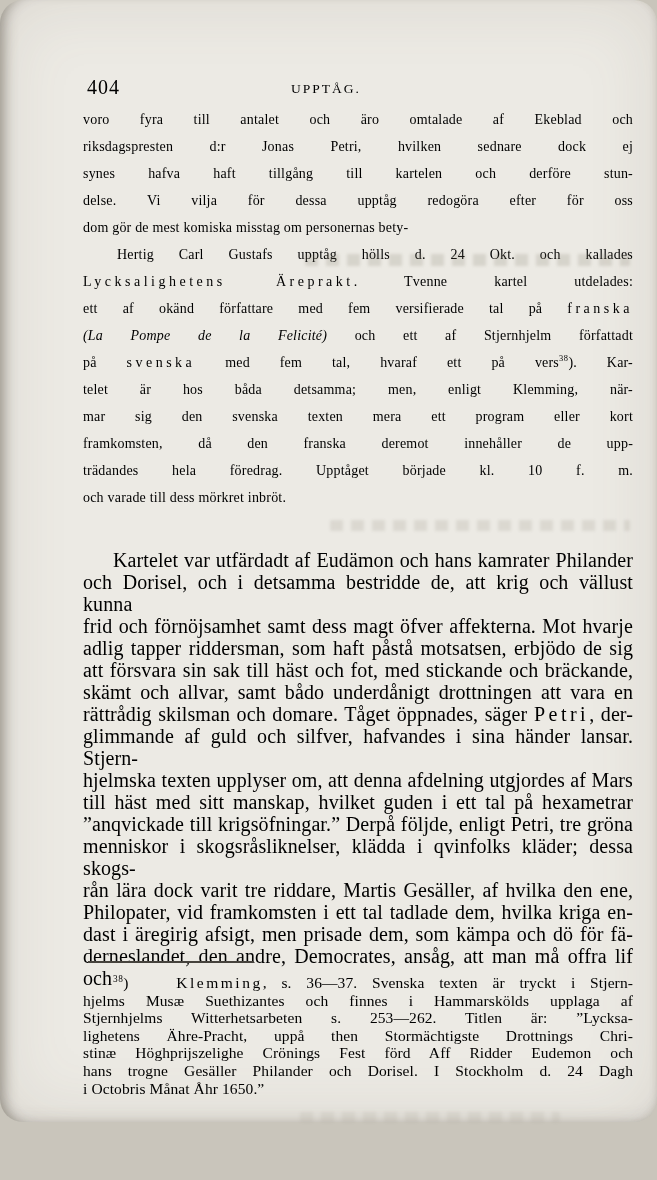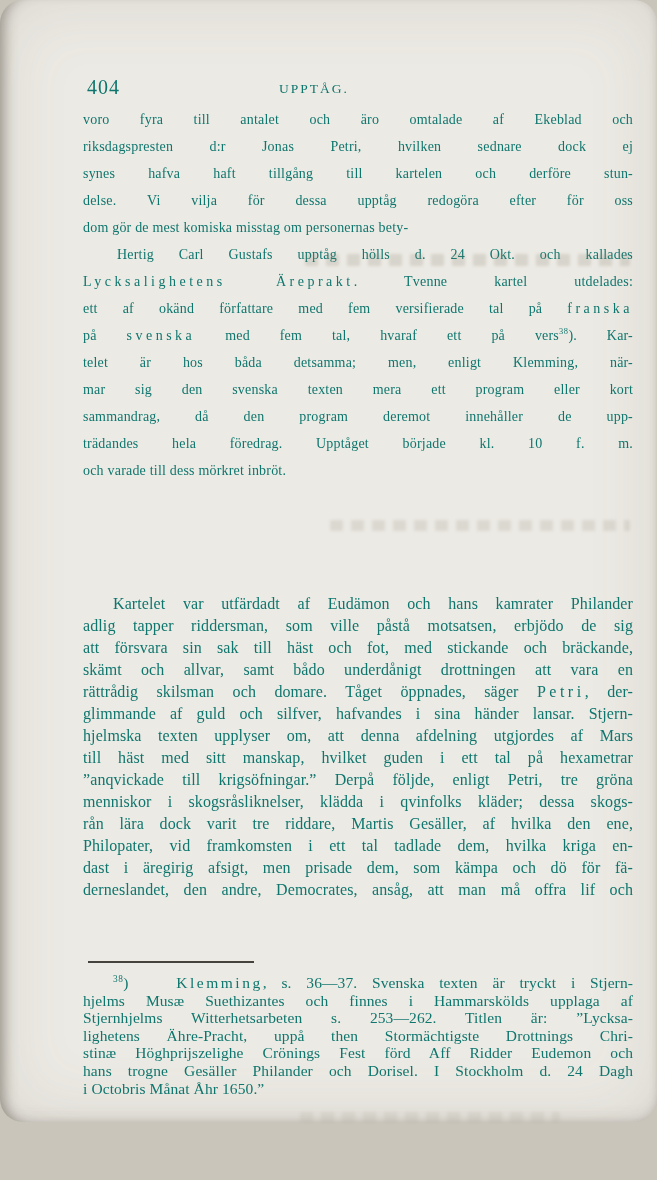--- a/index.html
+++ b/index.html
@@ -6,40 +6,40 @@
   body {
     width:657px; height:1180px;
     background:#c9c5bb;
     font-family:"Liberation Serif", serif;
     overflow:hidden;
   }
   .page {
     position:relative;
     width:657px; height:1122px;
     background:#eceae4;
-    color:#0f766e;
+    color:#000000;
     box-shadow:
       inset 14px 0 14px -10px rgba(70,64,52,.45),
       inset -6px 0 10px -8px rgba(90,84,70,.30),
       inset 0 -10px 18px -12px rgba(90,84,70,.30),
       inset 0 0 70px rgba(110,102,85,.14);
     border-radius: 23px;
   }
 
   
   .pagehead { position:absolute; top:76px; left:83px; width:550px; height:26px; }
   .pagenum  { position:absolute; left:4px; top:0; font-size:20px; letter-spacing:1px; }
-  .runtitle { position:absolute; left:166px; top:5px; width:130px; text-align:center;
+  .runtitle { position:absolute; left:178px; top:5px; width:130px; text-align:center;
               font-size:13.5px; letter-spacing:2px; }
 
   
   .body-text { position:absolute; top:106px; left:83px; width:550px;
                font-size:14px; line-height:27px; letter-spacing:.2px; }
   .small-text { position:absolute; top:549px; left:83px; width:550px;
-               font-size:16px; line-height:22px; letter-spacing:.1px;margin-top:44px; }
+               font-size:20px; line-height:22px; letter-spacing:.1px; }
   .footnote  { position:absolute; top:974px; left:83px; width:550px;
                font-size:15.5px; line-height:17.6px; letter-spacing:.1px; }
 
   .line { text-align:justify; text-align-last:justify; }
   .para:not(.cont) > .line:last-child,
   .footnote > .line:last-child { text-align-last:left; }
   .indent > .line:first-child { text-indent:30px; }
   .p2 > .line:first-child { text-indent:34px; }
 
   .ls  { letter-spacing:3.5px; }
@@ -73,32 +73,35 @@
         <div class="line">voro fyra till antalet och äro omtalade af Ekeblad och</div>
         <div class="line">riksdagspresten d:r Jonas Petri, hvilken sednare dock ej</div>
         <div class="line">synes hafva haft tillgång till kartelen och derföre stun-</div>
         <div class="line">delse. Vi vilja för dessa upptåg redogöra efter för oss</div>
         <div class="line">dom gör de mest komiska misstag om personernas bety-</div>
       </div>
     <div class="para p2 indent">
         <div class="line">Hertig Carl Gustafs upptåg hölls d. 24 Okt. och kallades</div>
         <div class="line"><span class="ls">Lycksalighetens Äreprakt</span>. Tvenne kartel utdelades:</div>
         <div class="line">ett af okänd författare med fem versifierade tal på <span class="ls">franska</span></div>
+        <div class="line"><i>(La Pompe de la Felicité)</i> och ett af Stjernhjelm författadt</div>
         <div class="line">på <span class="ls">svenska</span> med fem tal, hvaraf ett på vers<sup>38</sup>).  Kar-</div>
         <div class="line">telet är hos båda detsamma; men, enligt Klemming, när-</div>
         <div class="line">mar sig den svenska texten mera ett program eller kort</div>
-        <div class="line">sammandrag, då den program deremot innehåller de upp-</div>
+        <div class="line">framkomsten, då den franska deremot innehåller de upp-</div>
         <div class="line">trädandes hela föredrag. Upptåget började kl. 10 f. m.</div>
         <div class="line">och varade till dess mörkret inbröt.</div>
       </div>
   </section>
 
   <section class="small-text para indent cont">
       <div class="line">Kartelet var utfärdadt af Eudämon och hans kamrater Philander</div>
-      <div class="line">adlig tapper riddersman, som ville påstå motsatsen, erbjödo de sig</div>
+      <div class="line">och Dorisel, och i detsamma bestridde de, att krig och vällust kunna</div>
+      <div class="line">frid och förnöjsamhet samt dess magt öfver affekterna.  Mot hvarje</div>
+      <div class="line">adlig tapper riddersman, som haft påstå motsatsen, erbjödo de sig</div>
       <div class="line">att försvara sin sak till häst och fot, med stickande och bräckande,</div>
       <div class="line">skämt och allvar, samt bådo underdånigt drottningen att vara en</div>
       <div class="line">rättrådig skilsman och domare.  Tåget öppnades, säger <span class="ls">Petri</span>, der-</div>
       <div class="line">glimmande af guld och silfver, hafvandes i sina händer lansar. Stjern-</div>
       <div class="line">hjelmska texten upplyser om, att denna afdelning utgjordes af Mars</div>
       <div class="line">till häst med sitt manskap, hvilket guden i ett tal på hexametrar</div>
       <div class="line">”anqvickade till krigsöfningar.”  Derpå följde, enligt Petri, tre gröna</div>
       <div class="line">menniskor i skogsråsliknelser, klädda i qvinfolks kläder; dessa skogs-</div>
       <div class="line">rån lära dock varit tre riddare, Martis Gesäller, af hvilka den ene,</div>
       <div class="line">Philopater, vid framkomsten i ett tal tadlade dem, hvilka kriga en-</div>

